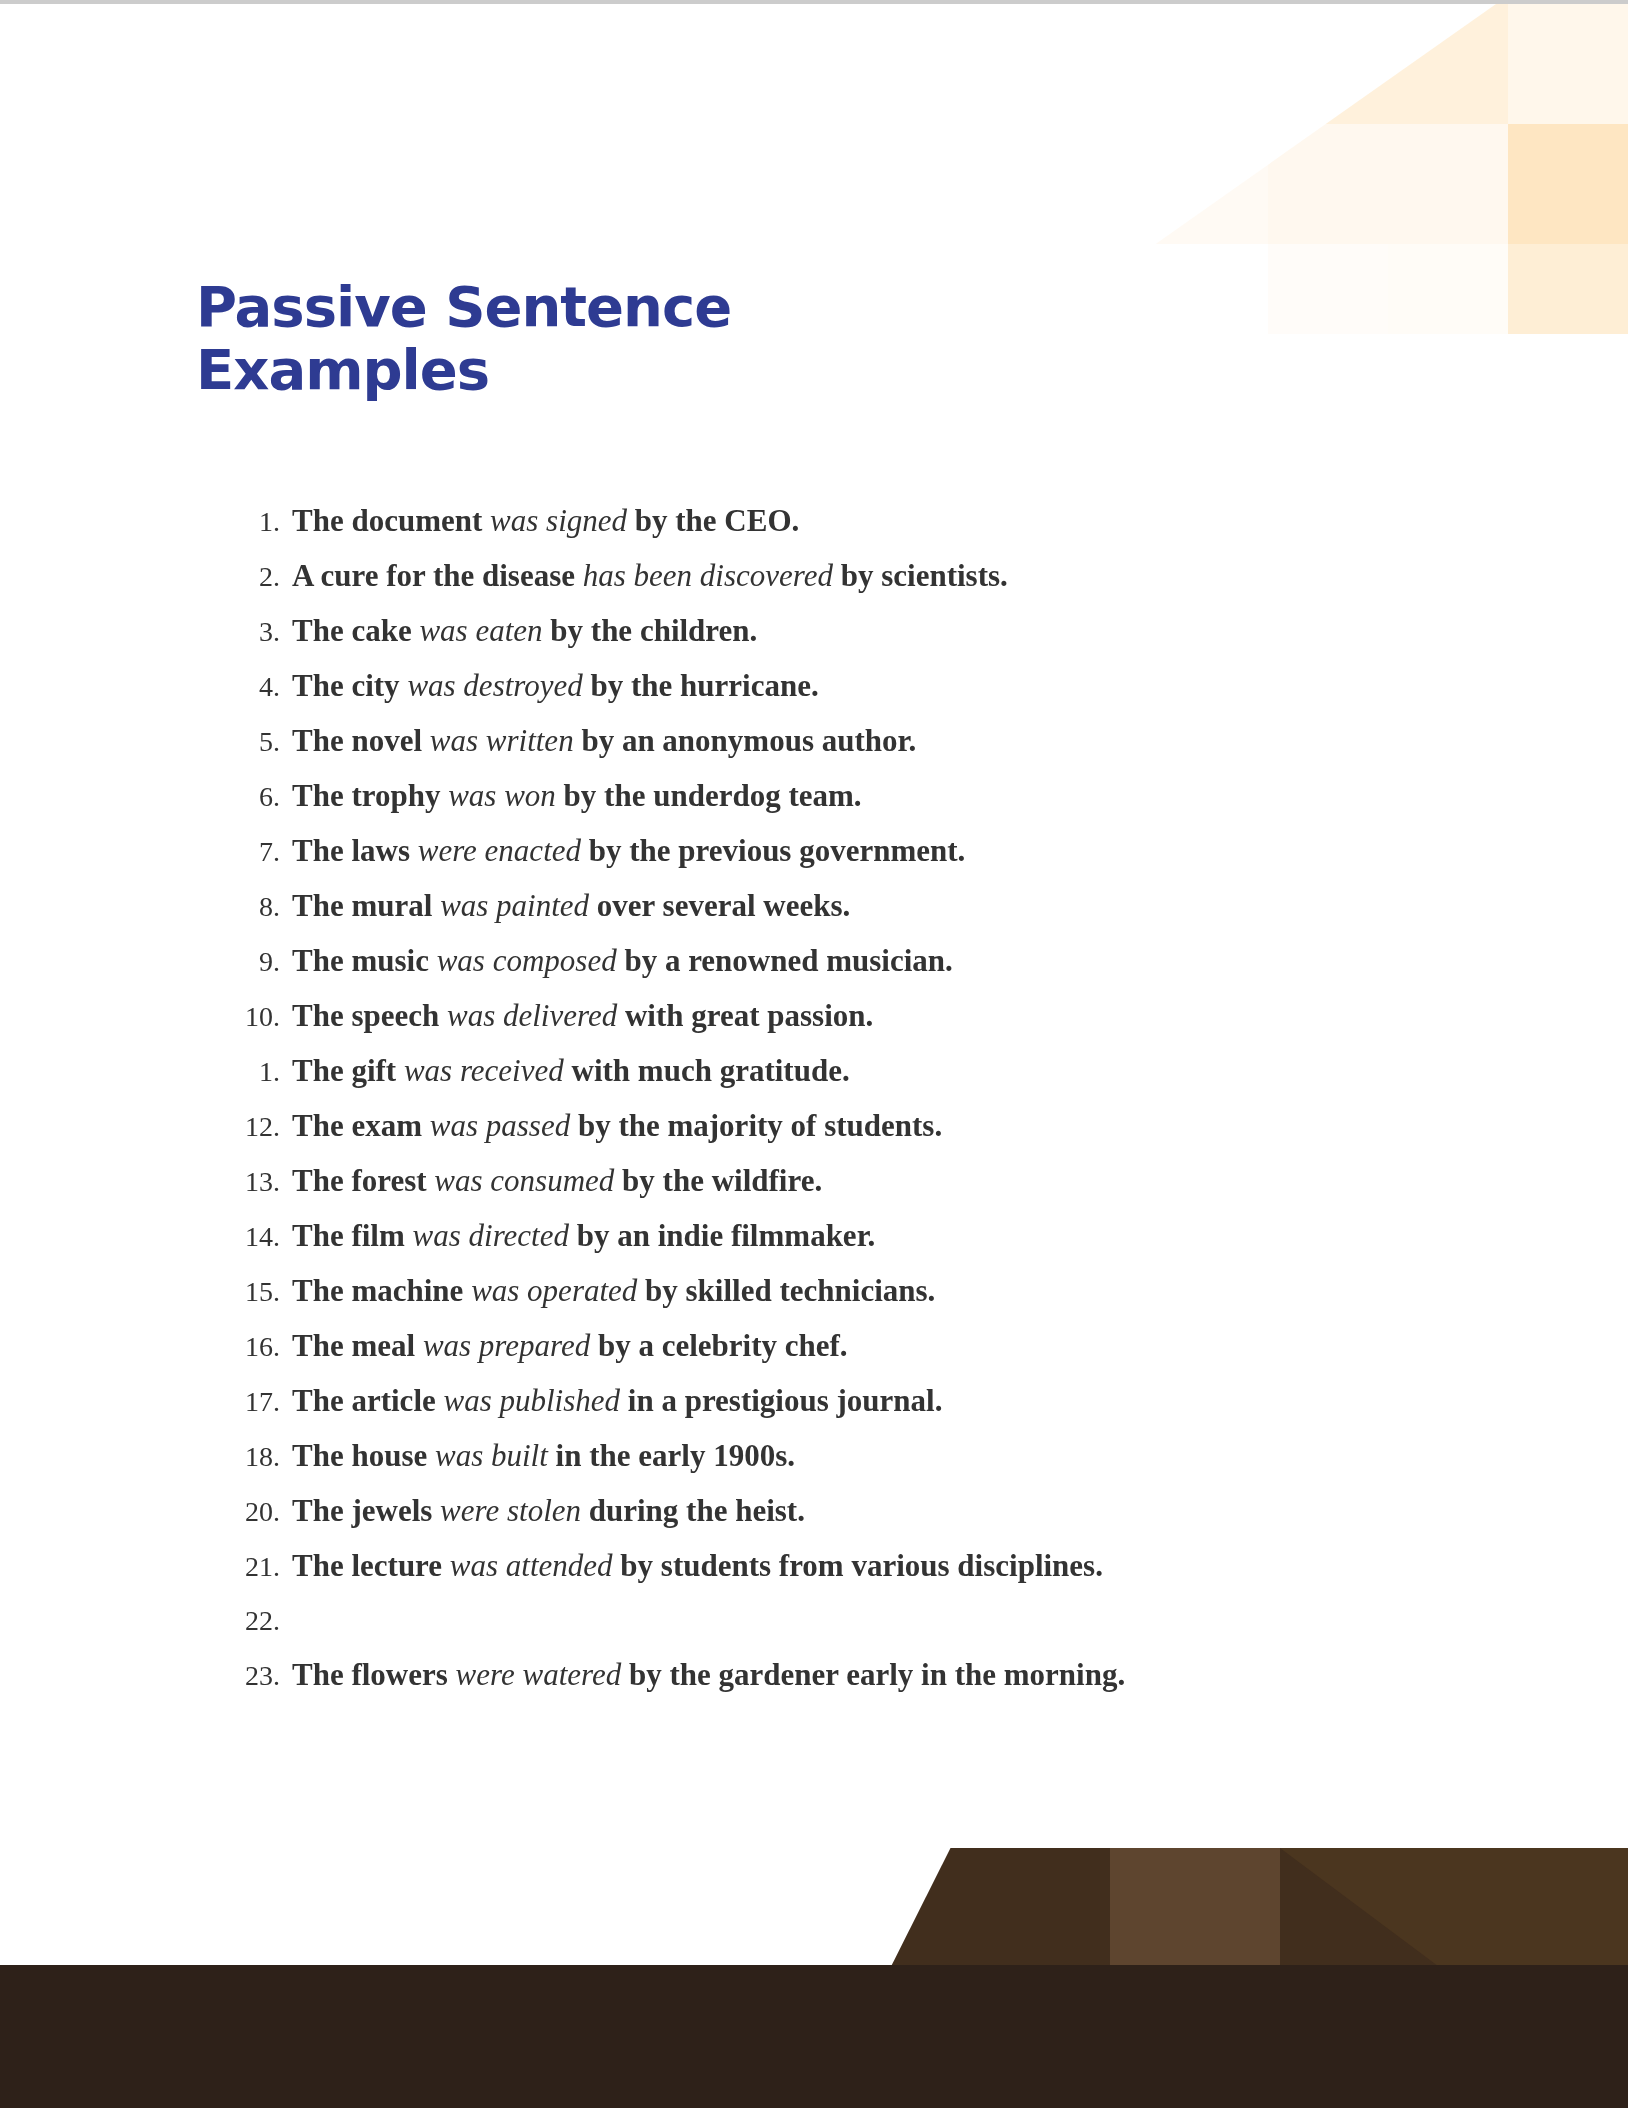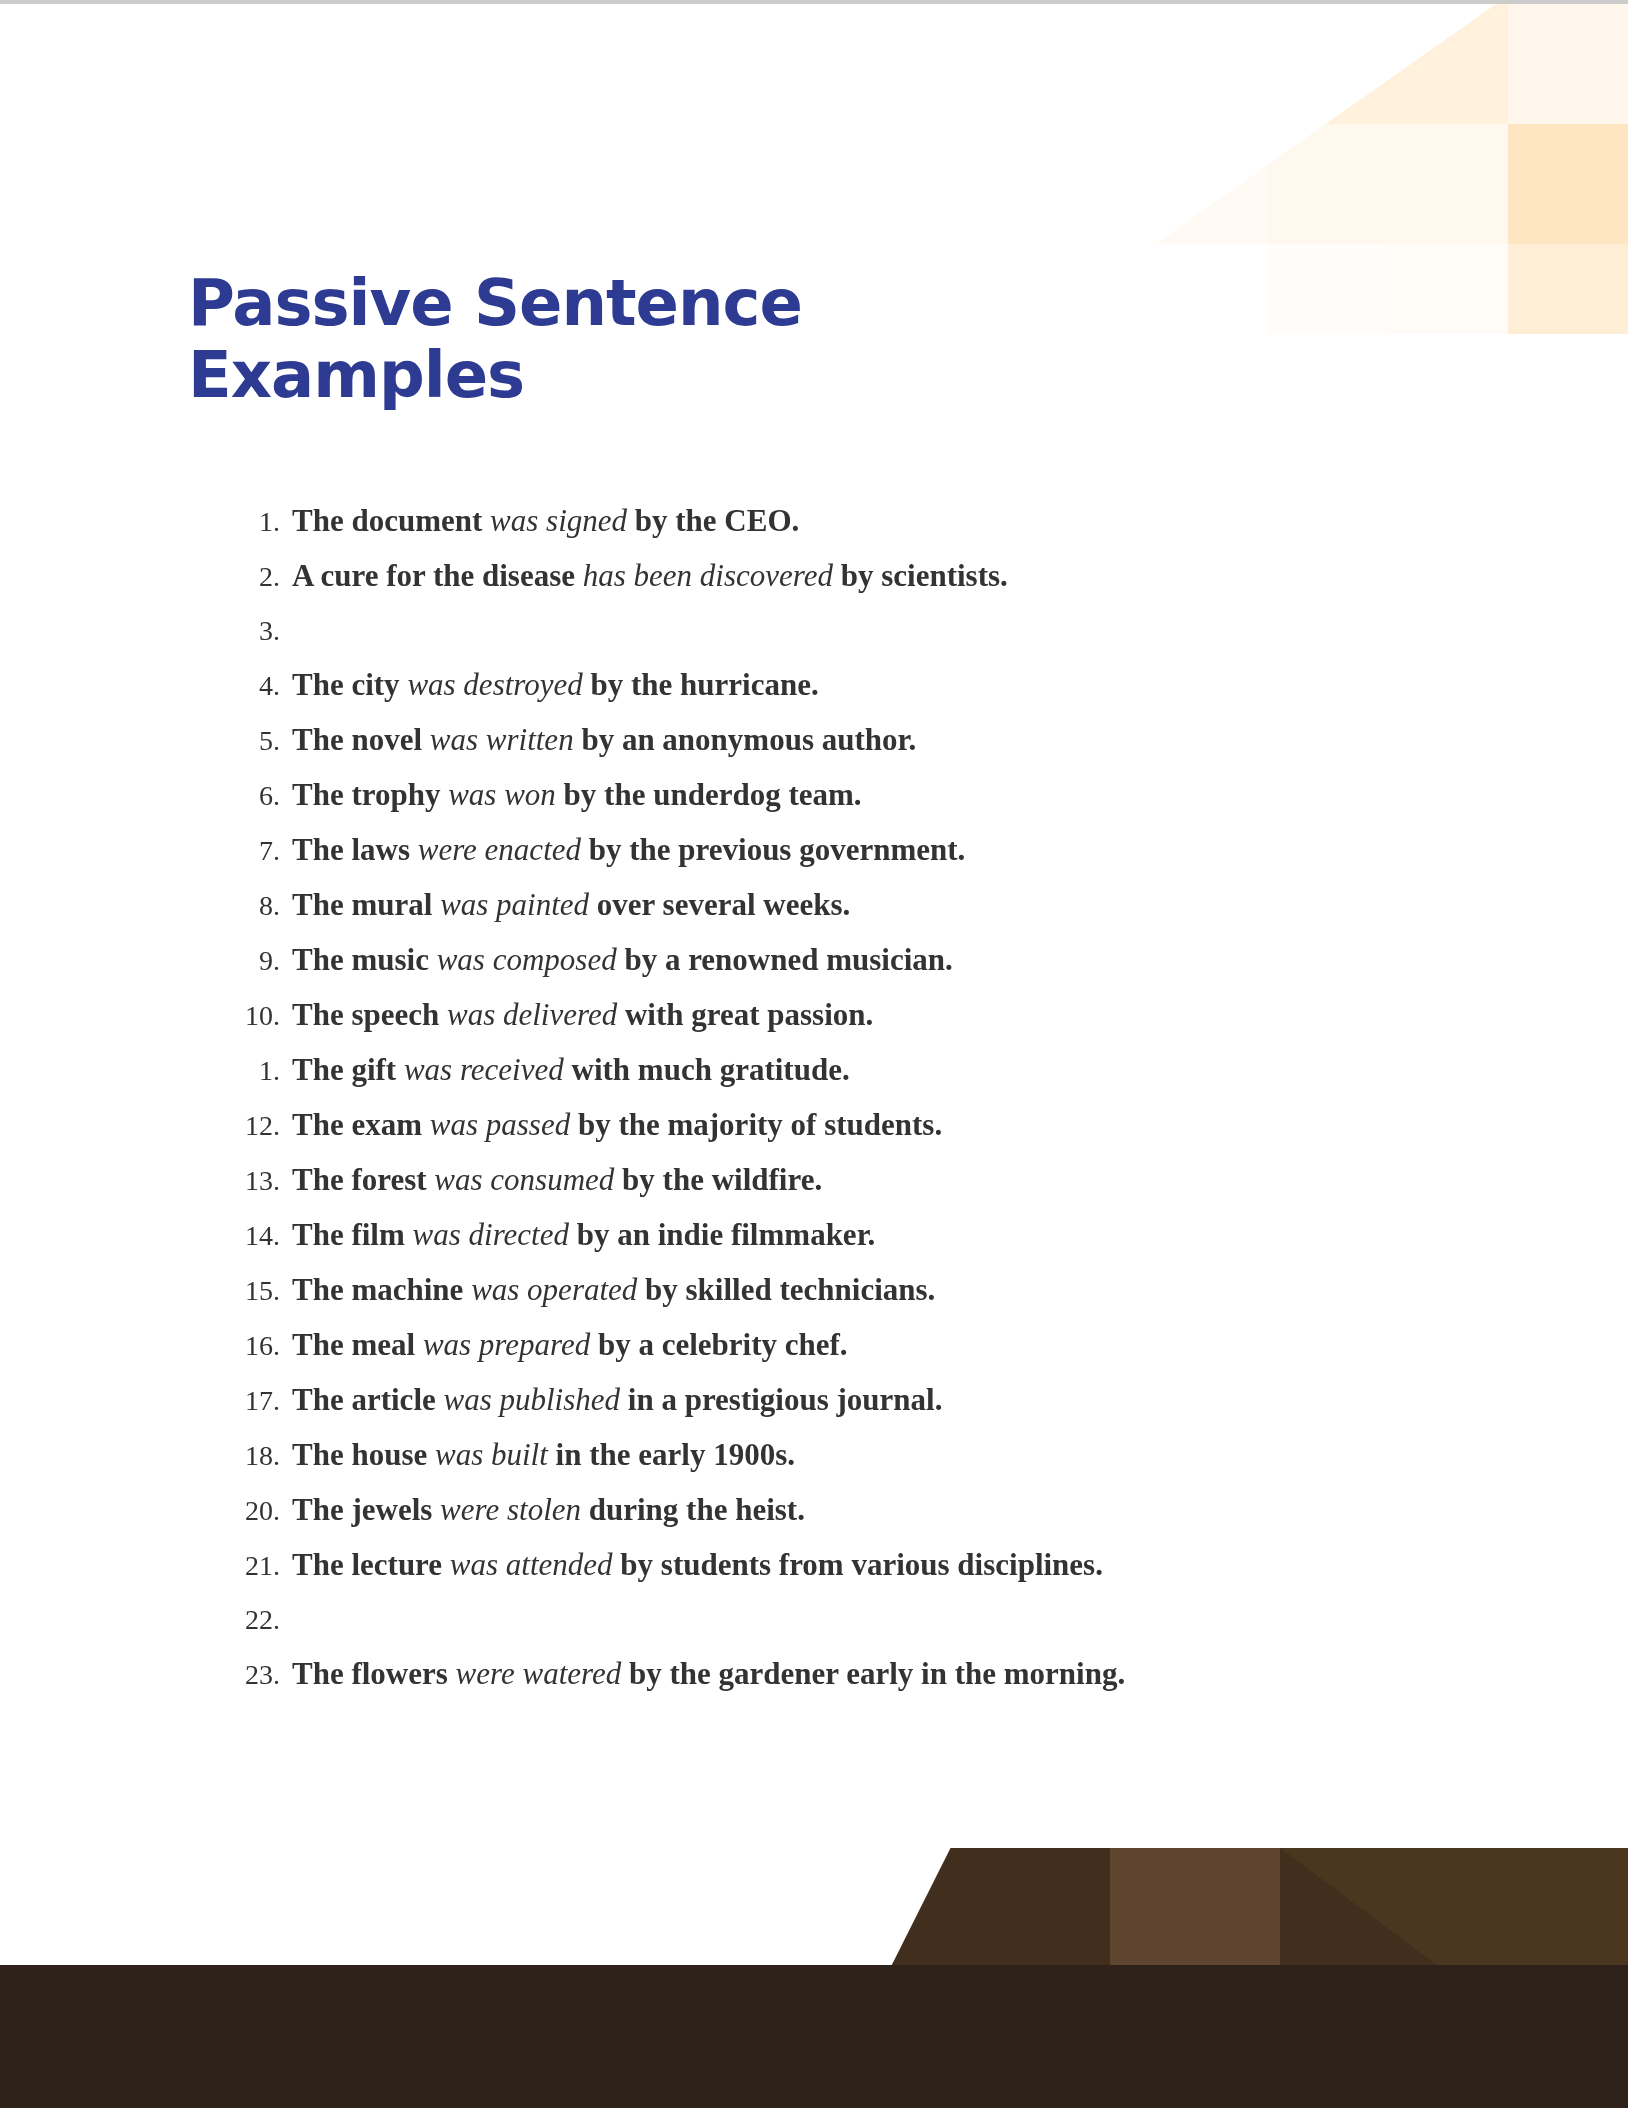--- a/index.html
+++ b/index.html
@@ -66,24 +66,24 @@
   .content {
     position: absolute;
     top: 0; left: 0;
     width: 1628px;
   }
   .title {
     position: absolute;
     top: 268px;
     left: 188px;
     width: 840px;
-    margin: 0;
+    margin: 8px;
     font-family: "DejaVu Sans", sans-serif;
     font-weight: bold;
-    font-size: 64px;
+    font-size: 56px;
     line-height: 1.12;
     letter-spacing: -1px;
     color: #2E3B92;
   }
 
   ol.examples {
     position: absolute;
     top: 494px;
     left: 228px;
     margin: 0;
@@ -159,20 +159,21 @@
         <li>
           <span class="num">1.</span>
           <span class="sentence"><span class="subject">The document</span> <span class="verb">was signed</span> <span class="rest">by the CEO.</span></span>
         </li>
         <li>
           <span class="num">2.</span>
           <span class="sentence"><span class="subject">A cure for the disease</span> <span class="verb">has been discovered</span> <span class="rest">by scientists.</span></span>
         </li>
         <li>
           <span class="num">3.</span>
+          <span class="sentence"><span class="subject">The cake</span> <span class="verb">was eaten</span> <span class="rest">by the children.</span></span>
         </li>
         <li>
           <span class="num">4.</span>
           <span class="sentence"><span class="subject">The city</span> <span class="verb">was destroyed</span> <span class="rest">by the hurricane.</span></span>
         </li>
         <li>
           <span class="num">5.</span>
           <span class="sentence"><span class="subject">The novel</span> <span class="verb">was written</span> <span class="rest">by an anonymous author.</span></span>
         </li>
         <li>

